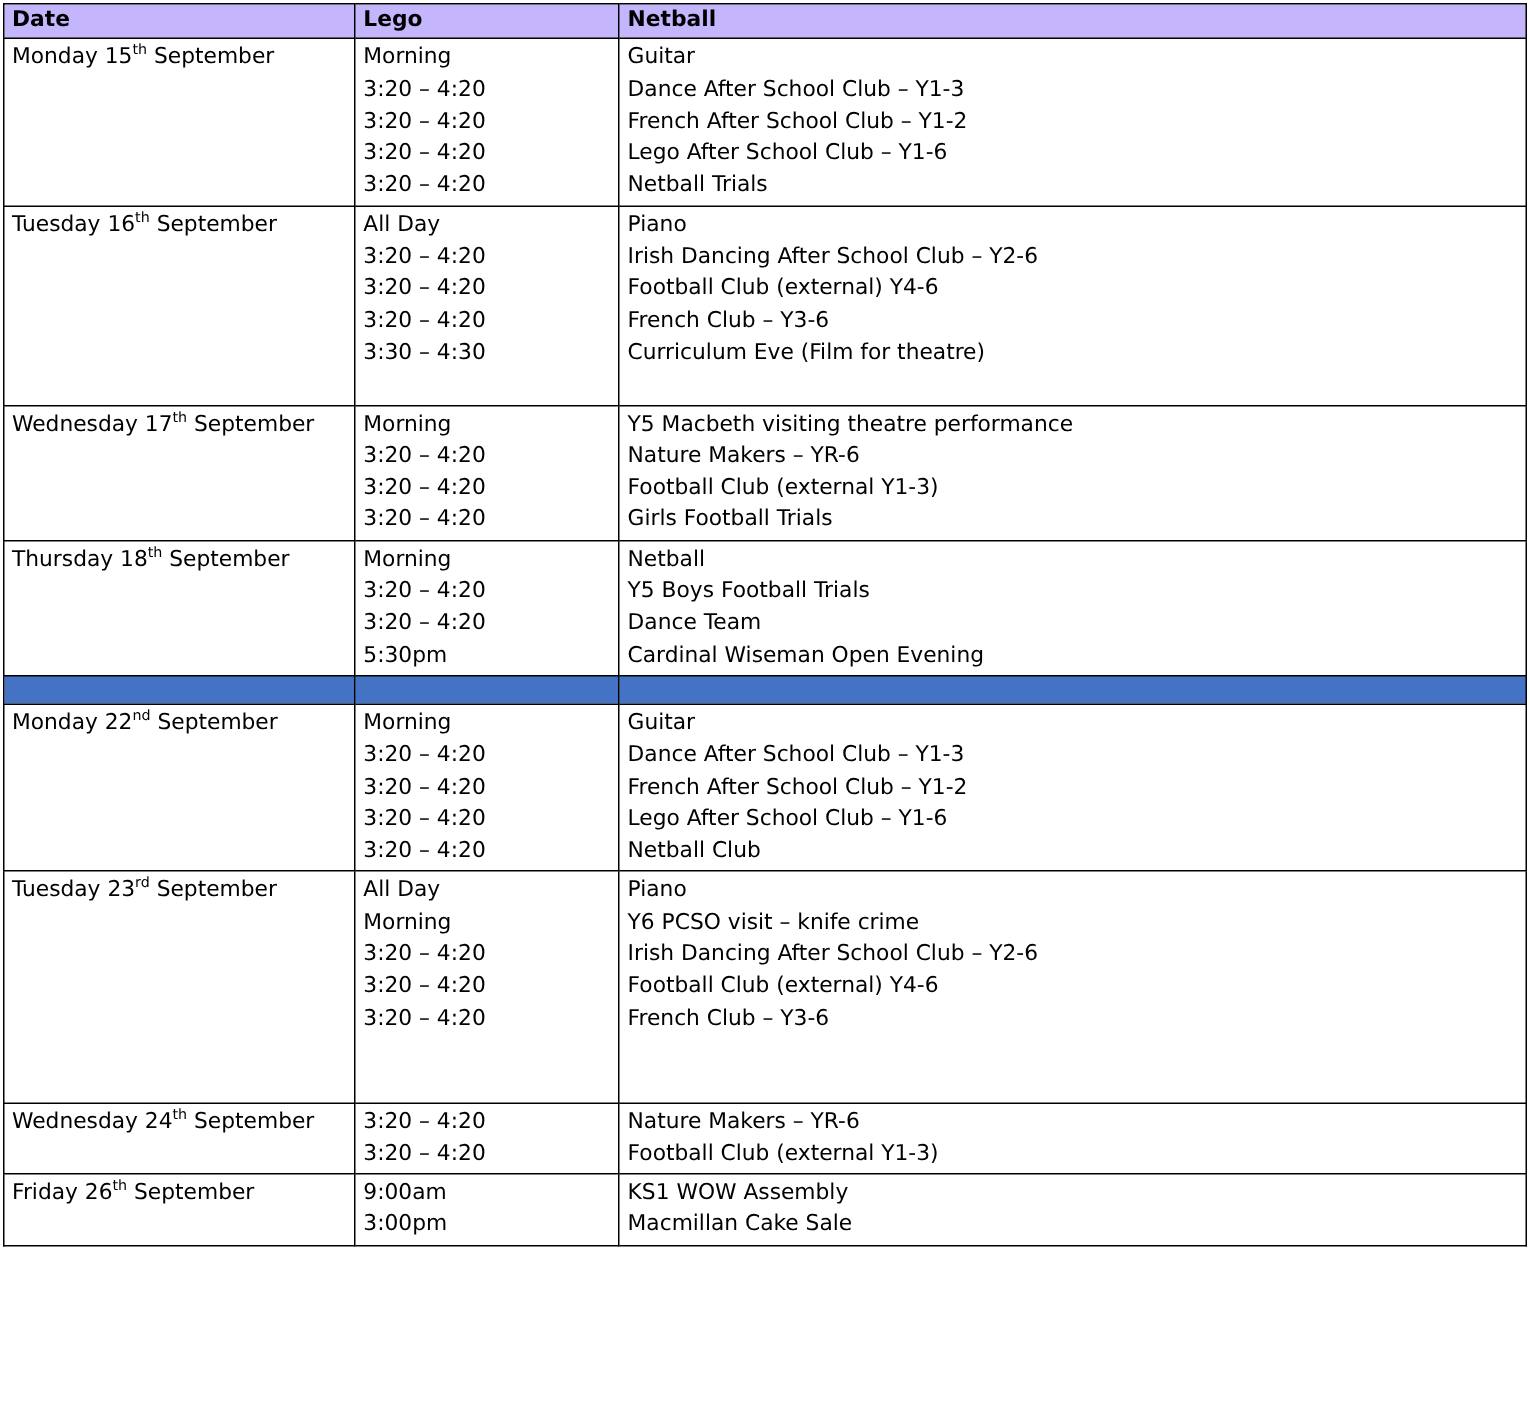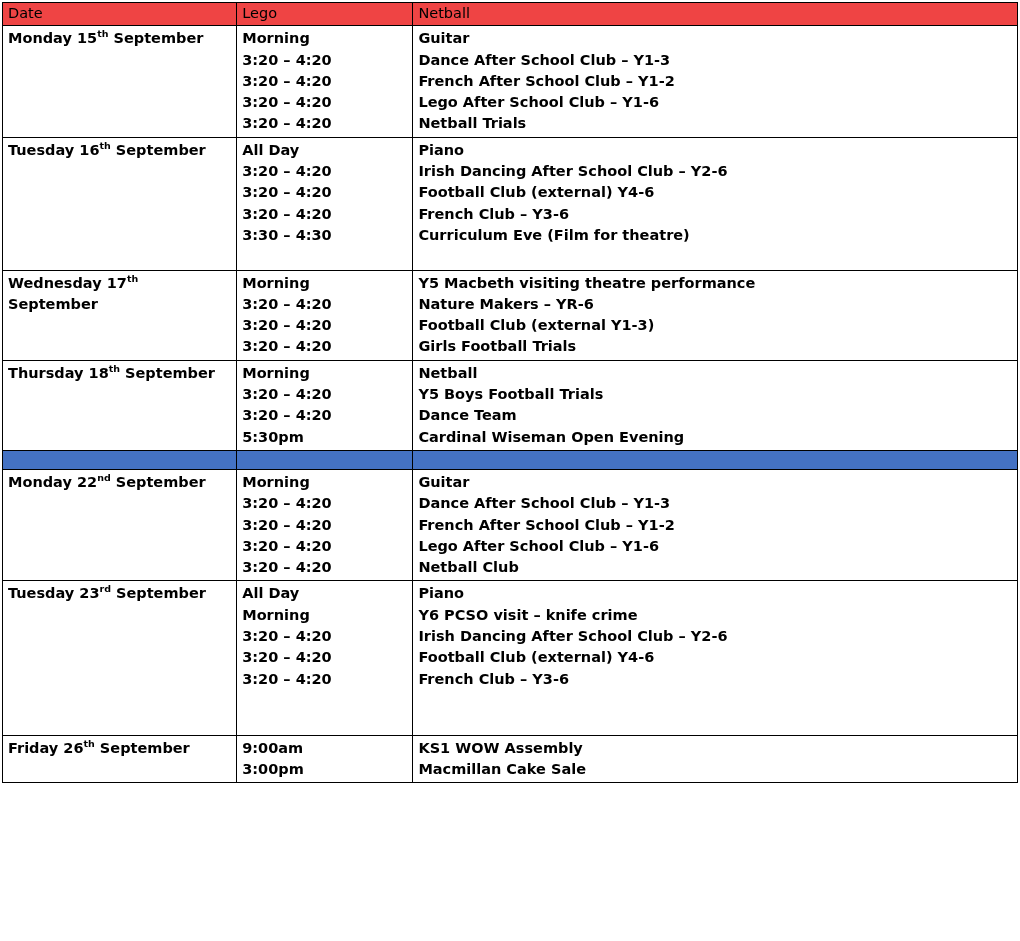--- a/index.html
+++ b/index.html
@@ -19,30 +19,29 @@
     margin: 2px 0 0 2px;
     table-layout: fixed;
   }
   .schedule-table td, .schedule-table th {
     border: 1px solid #000000;
     vertical-align: top;
     padding: 2px 4px 2px 5px;
     font-size: 14.5px;
     line-height: 21.3px;
     text-align: left;
-    font-weight: bold;
   }
   col.c-date { width: 234px; }
   col.c-time { width: 176px; }
   col.c-act  { width: 604px; }
 
   tr.header-row th {
-    background: #ef4444;
+    background: #c4b5fd;
     color: #000000;
-    font-weight: normal;
+    font-weight: bold;
     height: 18px;
     padding-top: 0px;
     padding-bottom: 1px;
     font-size: 14.5px;
   }
   tr.spacer-row td {
     background: #4472C4;
     height: 18px;
     padding: 0;
     border: 1px solid #000000;
@@ -174,20 +173,31 @@
         </td>
         <td class="cell-lines">
           <div>Piano</div>
           <div>Y6 PCSO visit – knife crime</div>
           <div>Irish Dancing After School Club – Y2-6</div>
           <div>Football Club (external) Y4-6</div>
           <div>French Club – Y3-6</div>
         </td>
       </tr>
       <tr>
+        <td><span>Wednesday 24<sup>th</sup> September</span></td>
+        <td class="cell-lines">
+          <div>3:20 – 4:20</div>
+          <div>3:20 – 4:20</div>
+        </td>
+        <td class="cell-lines">
+          <div>Nature Makers – YR-6</div>
+          <div>Football Club (external Y1-3)</div>
+        </td>
+      </tr>
+      <tr>
         <td><span>Friday 26<sup>th</sup> September</span></td>
         <td class="cell-lines">
           <div>9:00am</div>
           <div>3:00pm</div>
         </td>
         <td class="cell-lines">
           <div>KS1 WOW Assembly</div>
           <div>Macmillan Cake Sale</div>
         </td>
       </tr>

